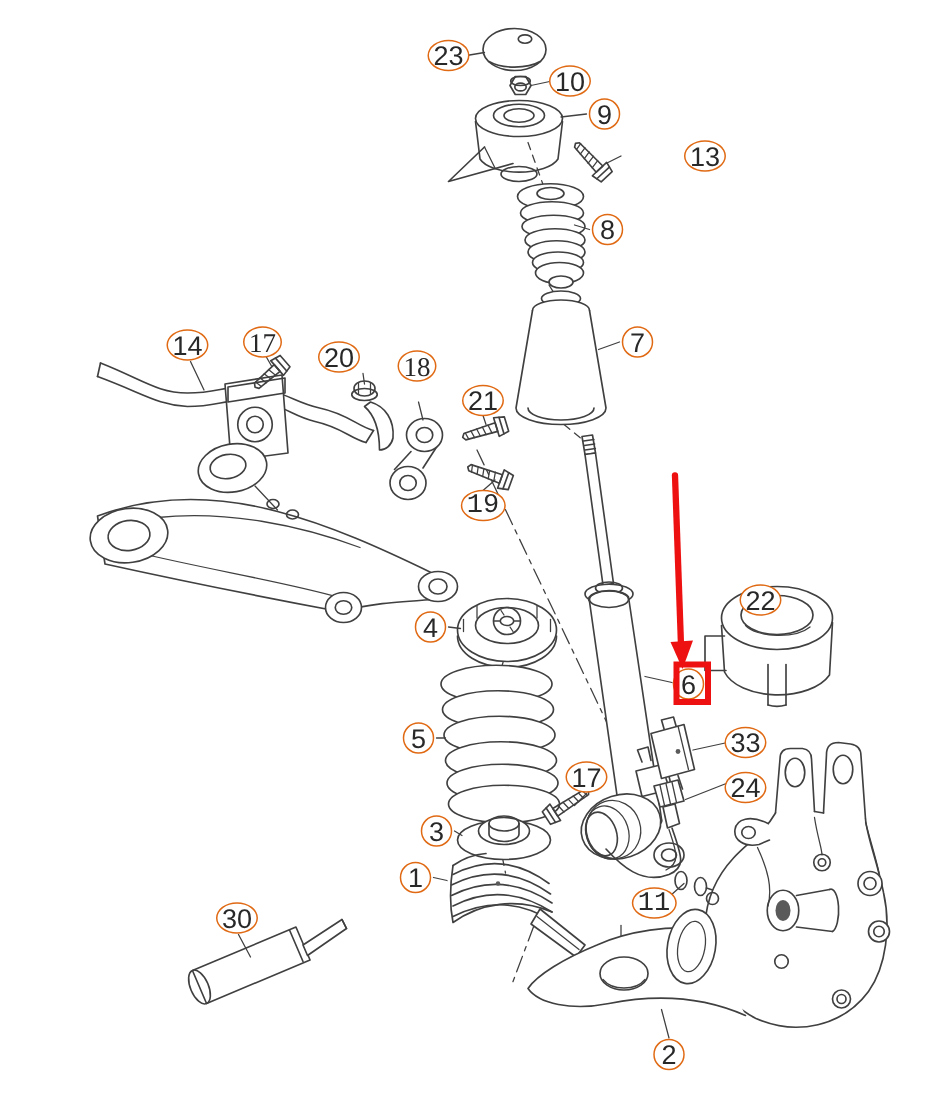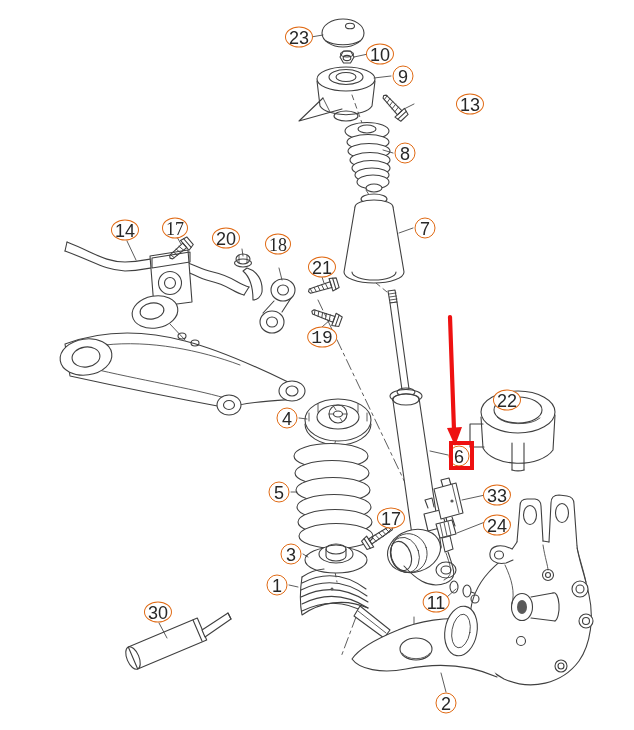--- a/index.html
+++ b/index.html
@@ -378,19 +378,19 @@
       <div class="callout" style="left: 322px; top: 337px; font-family: Liberation Mono, monospace;">19</div>
       <div class="callout" style="left: 507px; top: 400px;">22</div>
       <div class="callout" style="left: 287px; top: 418px;">4</div>
       <div class="callout" style="left: 279px; top: 492px;">5</div>
       <div class="callout" style="left: 291px; top: 554px;">3</div>
       <div class="callout" style="left: 277px; top: 585px;">1</div>
       <div class="callout" style="left: 391px; top: 518px;">17</div>
       <div class="callout" style="left: 158px; top: 612px;">30</div>
       <div class="callout" style="left: 497px; top: 495px;">33</div>
       <div class="callout" style="left: 497px; top: 500px; margin-top: 25px;">24</div>
-      <div class="callout" style="left: 436px; top: 602px;">11</div>
+      <div class="callout" style="left: 436px; top: 602px; font-family: Liberation Mono, monospace;">11</div>
       <div class="callout" style="left: 459px; top: 456px;">6</div>
       <div class="callout" style="left: 446px; top: 703px;">2</div>
     </div>
 <div id="highlight-box" style="left: 449px; top: 441px; width: 25px; height: 29px;"></div>
 
 </div>
 
 </body></html>

